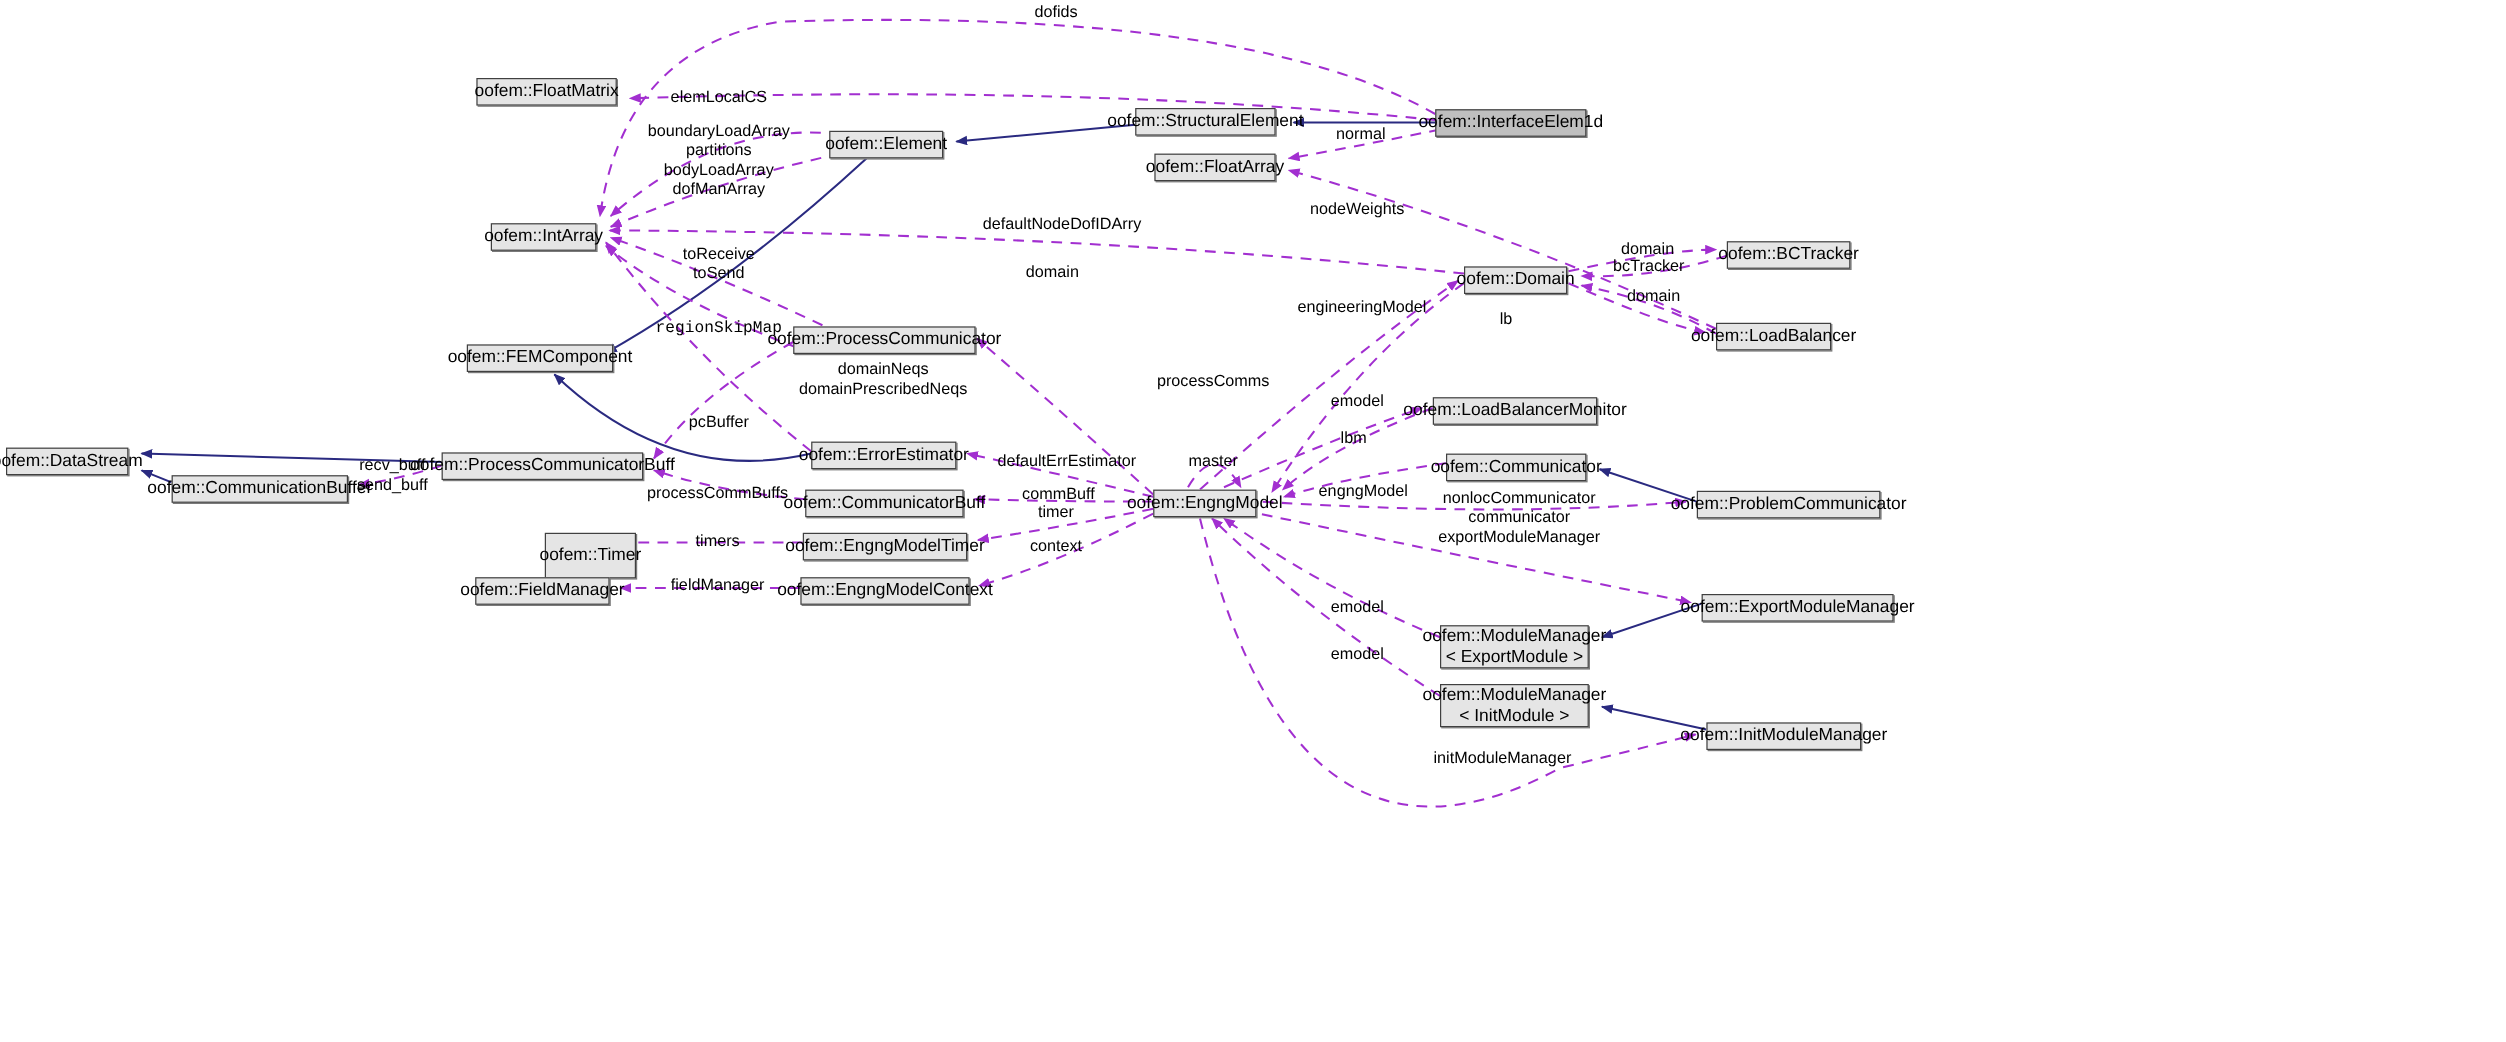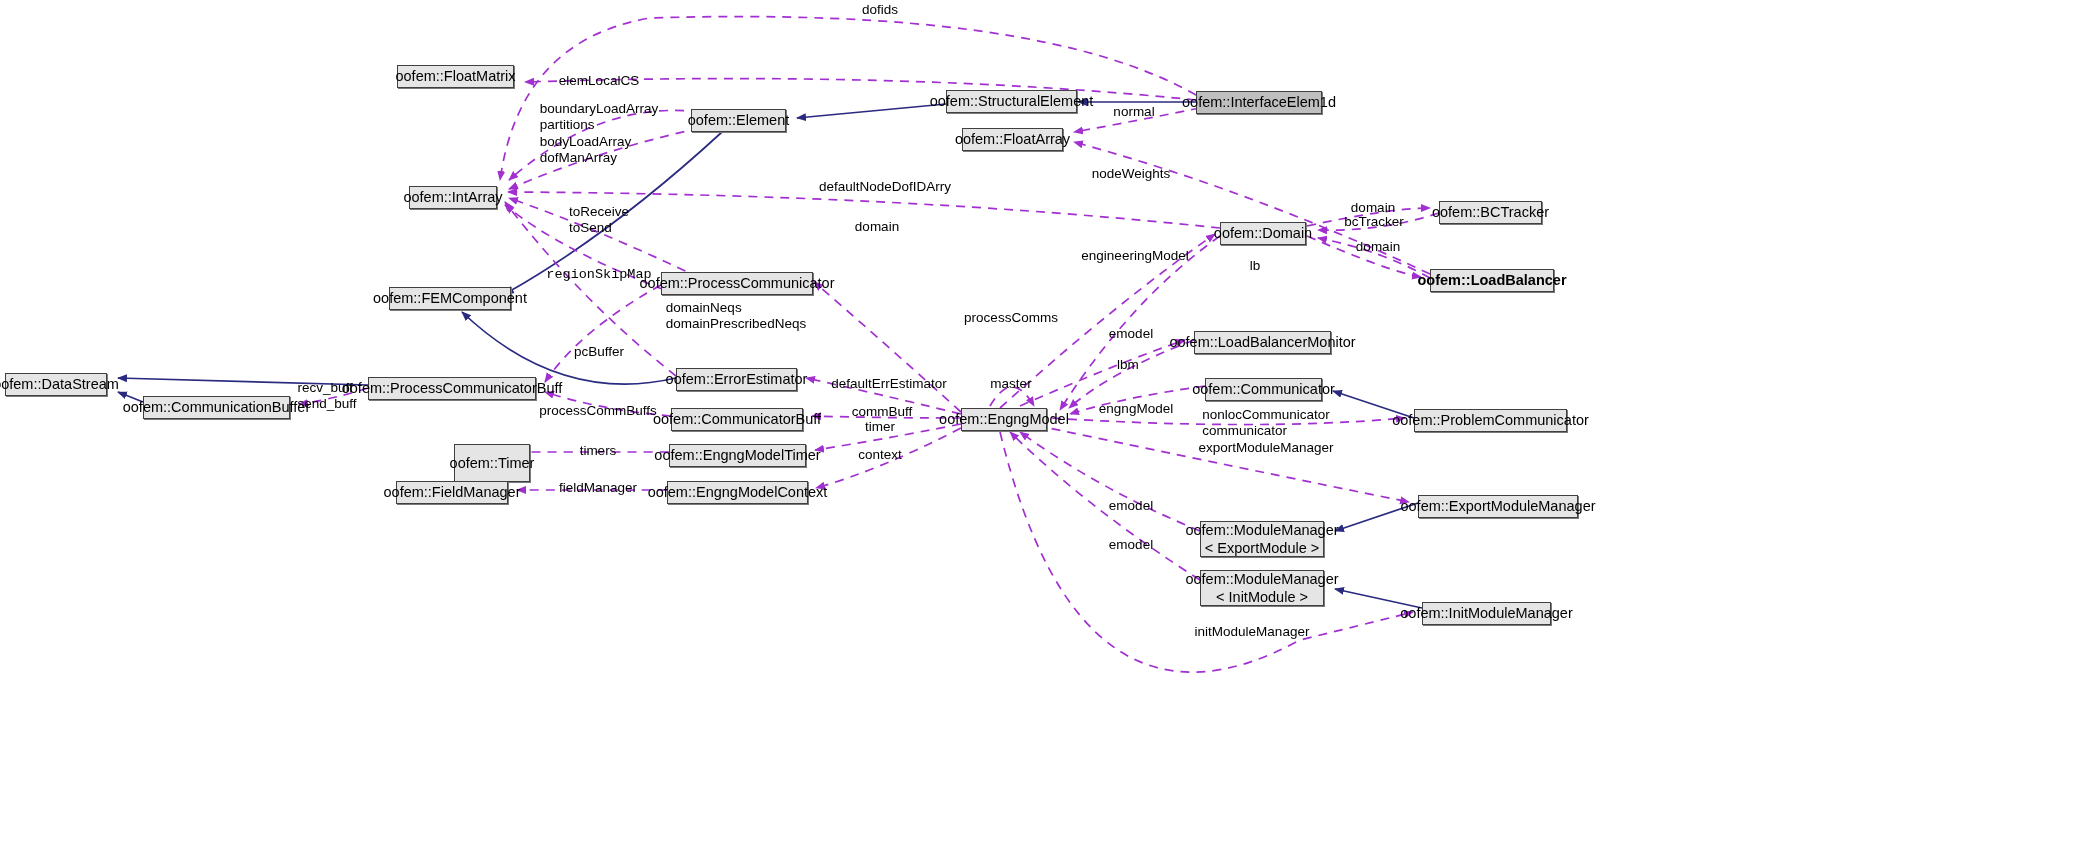--- a/index.html
+++ b/index.html
@@ -42,20 +42,21 @@
   }
   .node.two-line {
     line-height: 1.25;
   }
   .elabel {
     position: absolute;
     font-size: 13.5px;
     color: #000000;
     line-height: 1.22;
     white-space: pre;
+    text-align: center;
     transform: translateX(-50%);
     pointer-events: none;
   }
 </style>
 </head>
 <body>
 
 <div id="diagram">
 
   <svg id="edge-layer" viewBox="0 0 2088 868" width="2088" height="868" xmlns="http://www.w3.org/2000/svg">
@@ -115,27 +116,27 @@
       <path d="M667,490 Q580,490 517,490"></path>
       <path d="M1200,531 Q1100,490 1020,432"></path>
       <path d="M1200,580 Q1090,510 1010,432"></path>
       <path d="M1000,432 Q1080,760 1300,640 Q1390,618 1413,612"></path>
     </g>
   </svg>
 
   <div id="nodes-layer">
       <div class="node" style="left: 397px; top: 65px; width: 117px; height: 23px;">oofem::FloatMatrix</div>
       <div class="node" style="left: 691px; top: 109px; width: 95px; height: 23px;">oofem::Element</div>
-      <div class="node" style="left: 946px; top: 90px; width: 131px; height: 23px;">oofem::StructuralElement</div>
+      <div class="node" style="left: 946px; top: 90px; width: 117px; height: 23px;">oofem::StructuralElement</div>
       <div class="node current" style="left: 1196px; top: 91px; width: 126px; height: 23px;">oofem::InterfaceElem1d</div>
       <div class="node" style="left: 962px; top: 128px; width: 101px; height: 23px;">oofem::FloatArray</div>
       <div class="node" style="left: 409px; top: 186px; width: 88px; height: 23px;">oofem::IntArray</div>
       <div class="node" style="left: 1220px; top: 222px; width: 86px; height: 23px;">oofem::Domain</div>
       <div class="node" style="left: 1439px; top: 201px; width: 103px; height: 23px;">oofem::BCTracker</div>
-      <div class="node" style="left: 1430px; top: 269px; width: 124px; height: 23px; font-weight: bold;">oofem::LoadBalancer</div>
+      <div class="node" style="left: 1430px; top: 269px; width: 96px; height: 23px;">oofem::LoadBalancer</div>
       <div class="node" style="left: 389px; top: 287px; width: 122px; height: 23px;">oofem::FEMComponent</div>
       <div class="node" style="left: 661px; top: 272px; width: 152px; height: 23px;">oofem::ProcessCommunicator</div>
       <div class="node" style="left: 1194px; top: 331px; width: 137px; height: 23px;">oofem::LoadBalancerMonitor</div>
       <div class="node" style="left: 5px; top: 373px; width: 102px; height: 23px;">oofem::DataStream</div>
       <div class="node" style="left: 143px; top: 396px; width: 147px; height: 23px;">oofem::CommunicationBuffer</div>
       <div class="node" style="left: 368px; top: 377px; width: 168px; height: 23px;">oofem::ProcessCommunicatorBuff</div>
       <div class="node" style="left: 676px; top: 368px; width: 121px; height: 23px;">oofem::ErrorEstimator</div>
       <div class="node" style="left: 1205px; top: 378px; width: 117px; height: 23px;">oofem::Communicator</div>
       <div class="node" style="left: 671px; top: 408px; width: 132px; height: 23px;">oofem::CommunicatorBuff</div>
       <div class="node" style="left: 961px; top: 408px; width: 86px; height: 23px;">oofem::EngngModel</div>

